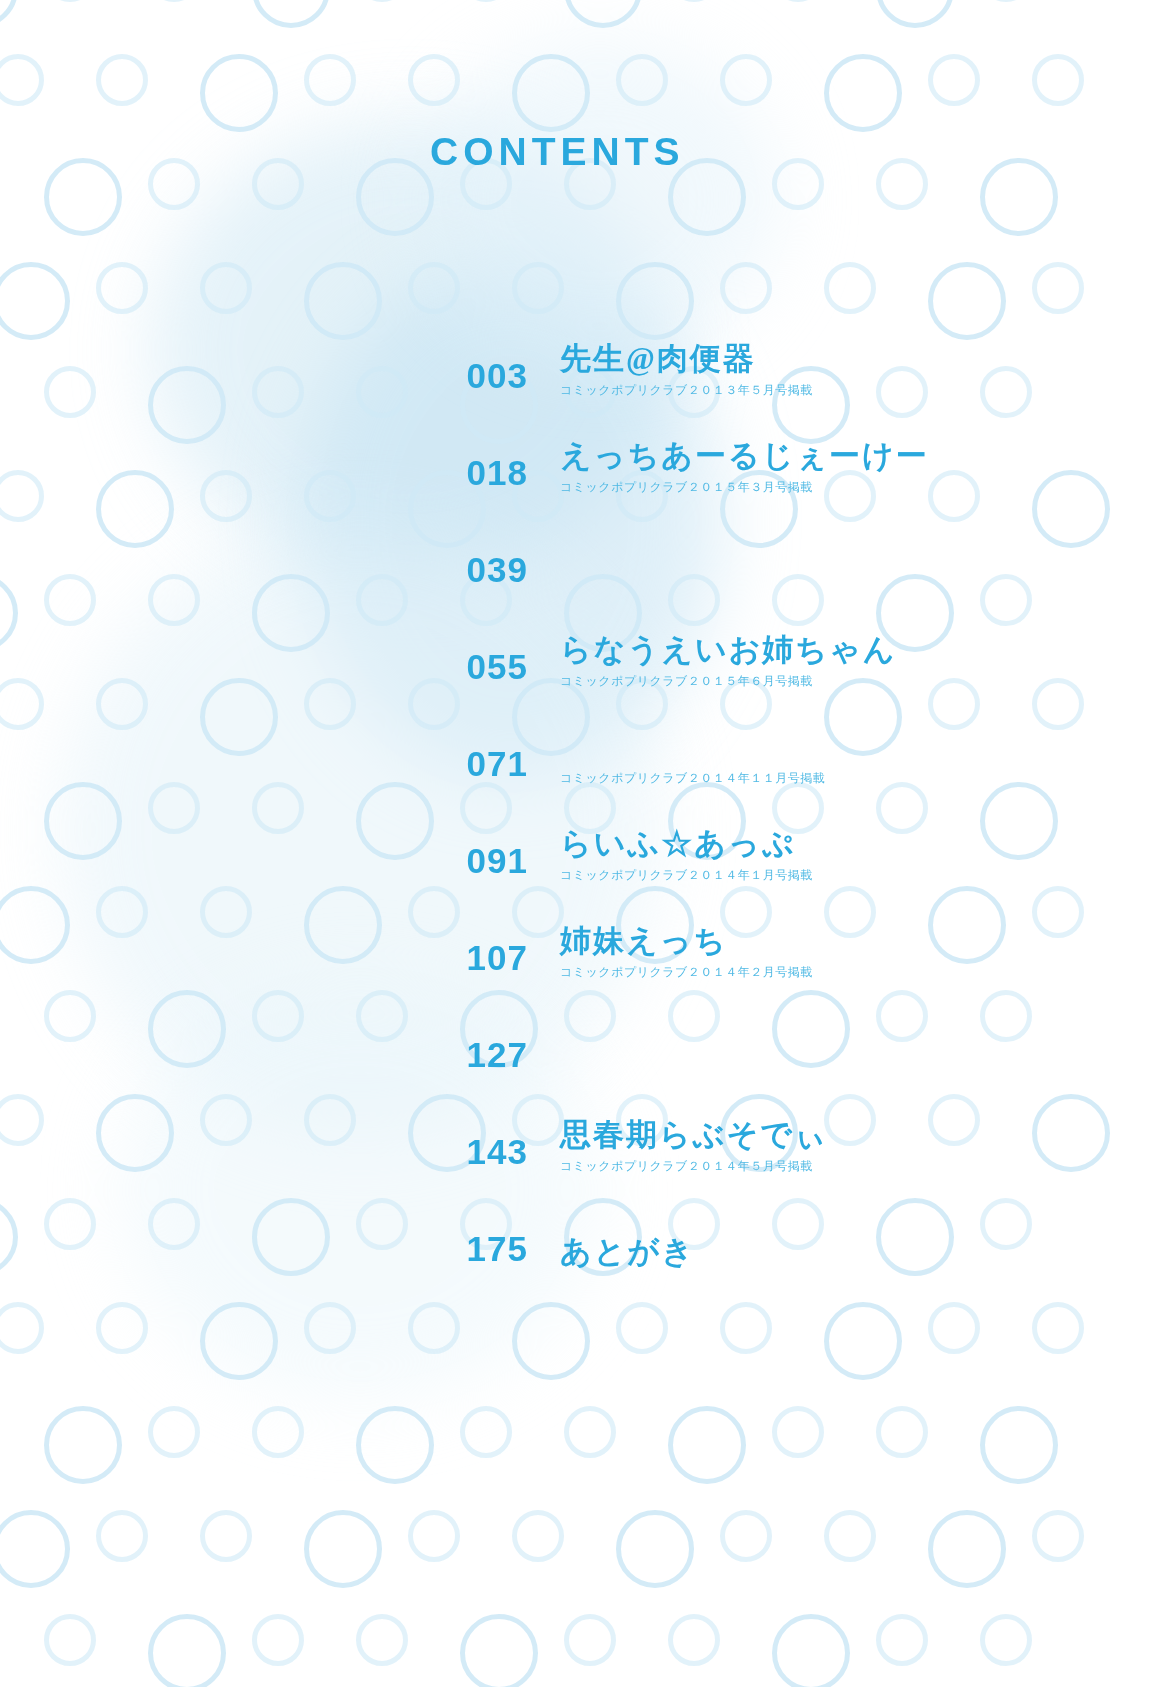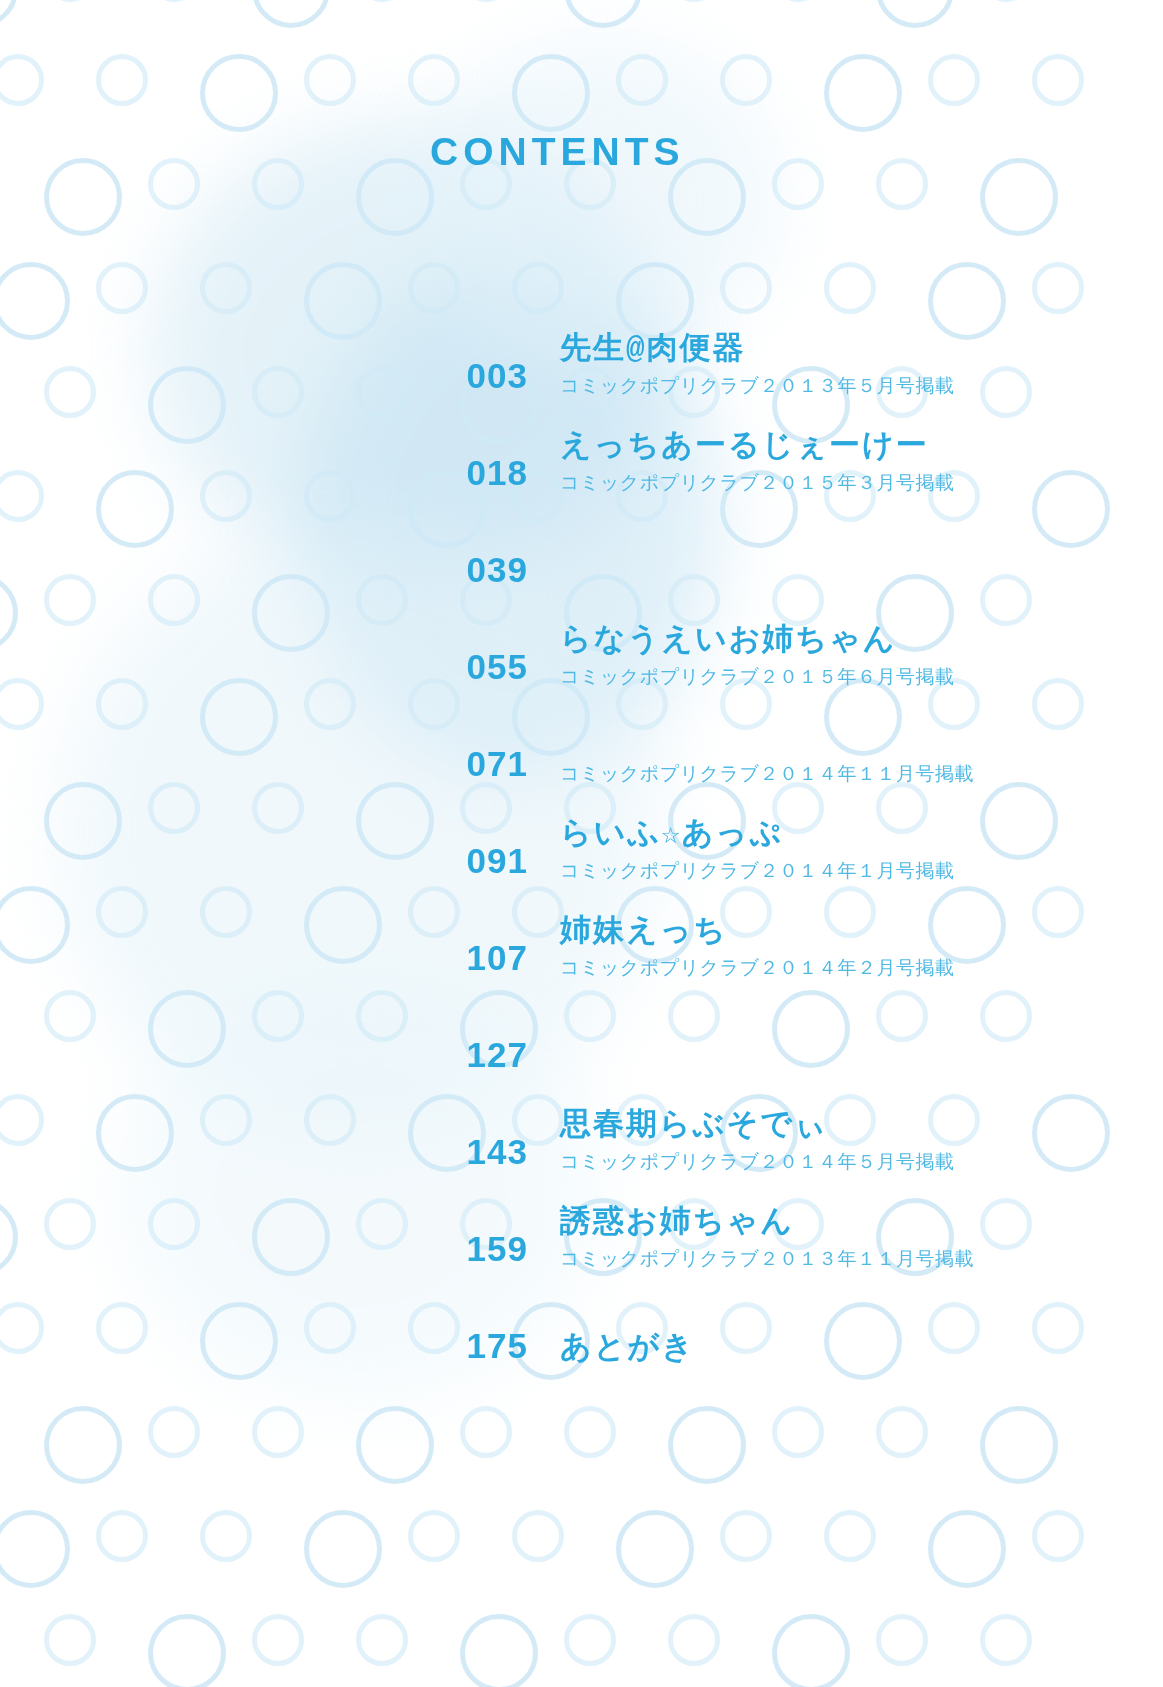--- a/index.html
+++ b/index.html
@@ -90,28 +90,28 @@
 
   .toc-text {
     margin-left: 32px;
     padding-top: 1px;
   }
 
   .toc-title {
     font-size: 31px;
     font-weight: bold;
     color: #2aa8dd;
-    font-family: Liberation Mono, monospace;
+    font-family: Liberation Serif, serif;
     line-height: 40px;
     letter-spacing: 2px;
     white-space: nowrap;
   }
 
   .toc-sub {
-    font-size: 19px;
+    font-size: 12px;
     color: #4fb9e4;
     font-family: "DejaVu Sans", sans-serif;
     letter-spacing: 0.5px;
     margin-top: 3px;
     white-space: nowrap;
   }
 </style>
 </head>
 <body>
 
@@ -356,27 +356,20 @@
       <div class="toc-entry">
         <div class="toc-page">127</div>
       </div>
       <div class="toc-entry">
         <div class="toc-page">143</div>
         <div class="toc-text">
           <div class="toc-title">思春期らぶそでぃ</div>
           <div class="toc-sub">コミックポプリクラブ２０１４年５月号掲載</div>
         </div>
       </div>
-      <div class="toc-entry">
-        <div class="toc-page">159</div>
-        <div class="toc-text">
-          <div class="toc-title">誘惑お姉ちゃん</div>
-          <div class="toc-sub">コミックポプリクラブ２０１３年１１月号掲載</div>
-        </div>
-      </div>
       <div class="toc-entry last">
         <div class="toc-page">175</div>
         <div class="toc-text">
           <div class="toc-title">あとがき</div>
         </div>
       </div>
     </div>
 </div>
 
 </body></html>

